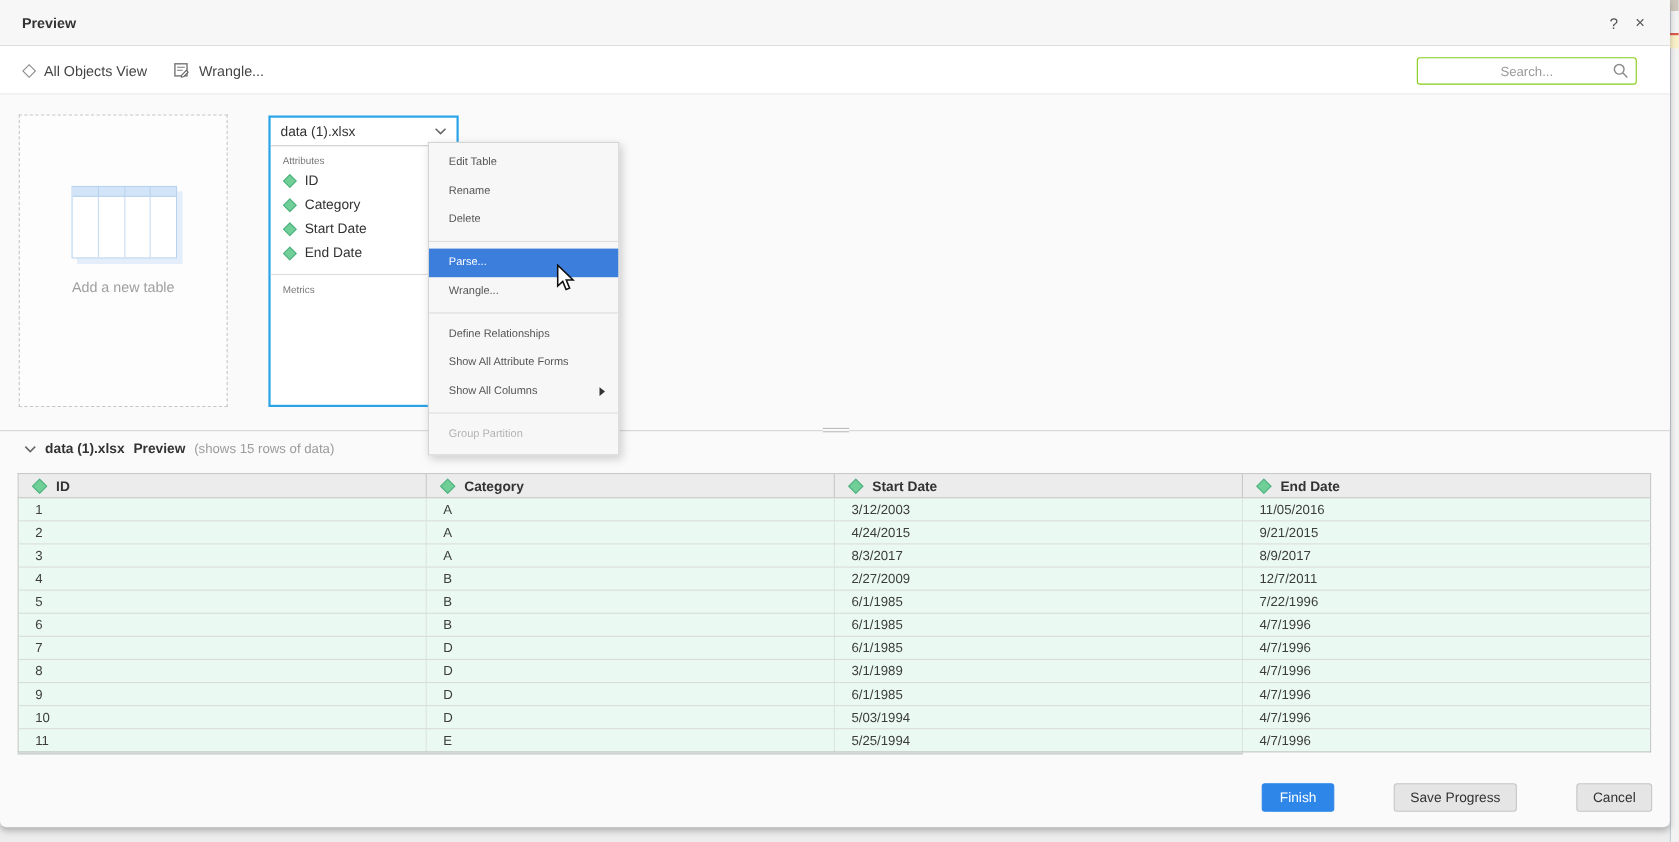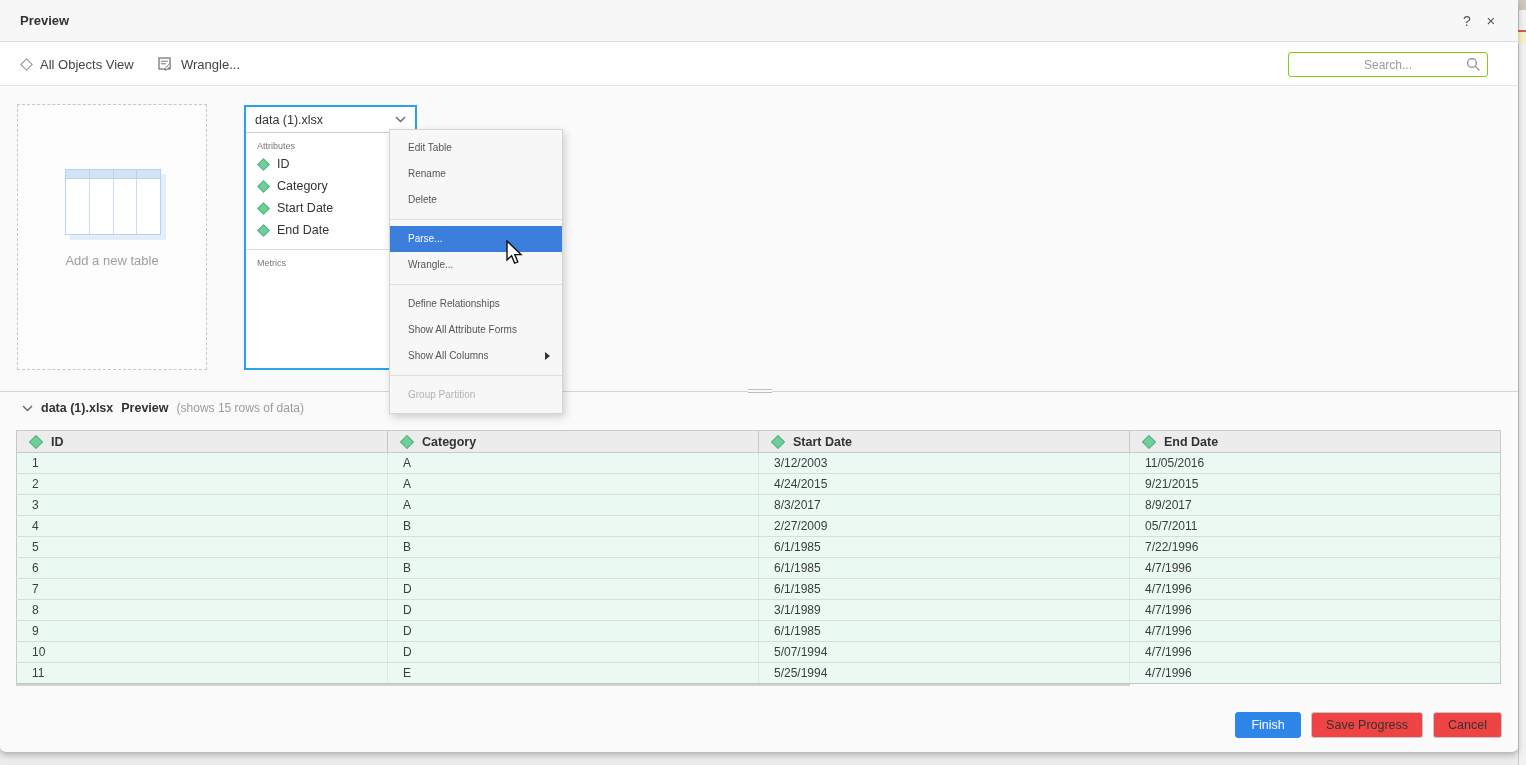--- a/index.html
+++ b/index.html
@@ -106,23 +106,23 @@
   .ptable td { height:21px; background:#eafaf2; border:1px solid #dce5de; border-bottom-color:#d8ddd9;
     padding-left:15px; color:#3c3c3c; }
   .ptable td.first-col { border-left:1px solid #c9c9c9; }
   .ptable td.last-col { border-right:1px solid #c9c9c9; }
   .ptable tr:last-child td { border-bottom:1px solid #c2c6c3; }
   .table-underline { position:absolute; left:16px; top:684px; width:1114px; height:2px; background:#cfd3d0; }
 
   
   .footer { position:absolute; right:16px; bottom:14px; display:flex; gap:10px; }
   .btn { height:26px; border-radius:3px; font-size:12.5px; display:flex; align-items:center; justify-content:center;
-    cursor:pointer; font-family:"Liberation Sans","DejaVu Sans",sans-serif; }
+    cursor:pointer; font-family:"Liberation Sans","DejaVu Sans",sans-serif;margin-left:44px; }
   .btn-primary { width:66px; background:#2e86e9; color:#fff; border:1px solid #2e86e9; }
-  .btn-plain { background:#ef4444; border:1px solid #c6c6c6; color:#333; padding:0 14px; }
+  .btn-plain { background:#e5e5e5; border:1px solid #c6c6c6; color:#333; padding:0 14px; }
 </style>
 </head>
 <body>
 
 <div class="backdrop"></div>
 <div class="edge-strip">
   <div class="edge-tan"></div>
   <div class="edge-yellow"></div>
 </div>
 
@@ -307,21 +307,21 @@
         <tr>
           <td class="first-col">3</td>
           <td class="">A</td>
           <td class="">8/3/2017</td>
           <td class="last-col">8/9/2017</td>
         </tr>
         <tr>
           <td class="first-col">4</td>
           <td class="">B</td>
           <td class="">2/27/2009</td>
-          <td class="last-col">05/7/2011</td>
+          <td class="last-col">12/7/2011</td>
         </tr>
         <tr>
           <td class="first-col">5</td>
           <td class="">B</td>
           <td class="">6/1/1985</td>
           <td class="last-col">7/22/1996</td>
         </tr>
         <tr>
           <td class="first-col">6</td>
           <td class="">B</td>
@@ -342,21 +342,21 @@
         </tr>
         <tr>
           <td class="first-col">9</td>
           <td class="">D</td>
           <td class="">6/1/1985</td>
           <td class="last-col">4/7/1996</td>
         </tr>
         <tr>
           <td class="first-col">10</td>
           <td class="">D</td>
-          <td class="">5/07/1994</td>
+          <td class="">5/03/1994</td>
           <td class="last-col">4/7/1996</td>
         </tr>
         <tr>
           <td class="first-col">11</td>
           <td class="">E</td>
           <td class="">5/25/1994</td>
           <td class="last-col">4/7/1996</td>
         </tr>
       </tbody>
   </table>

